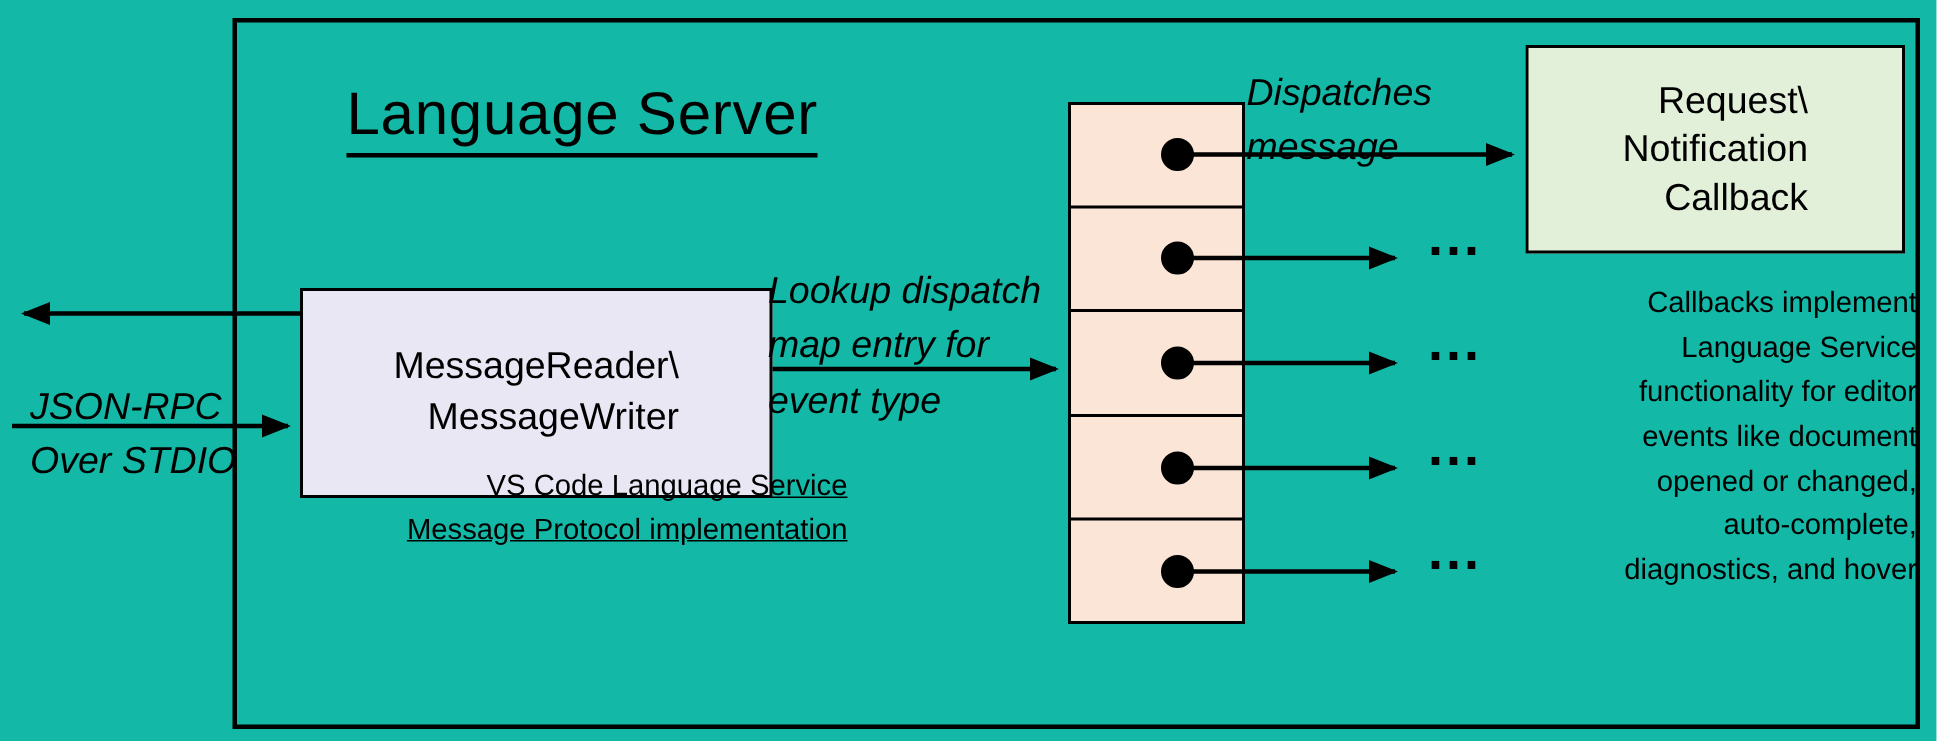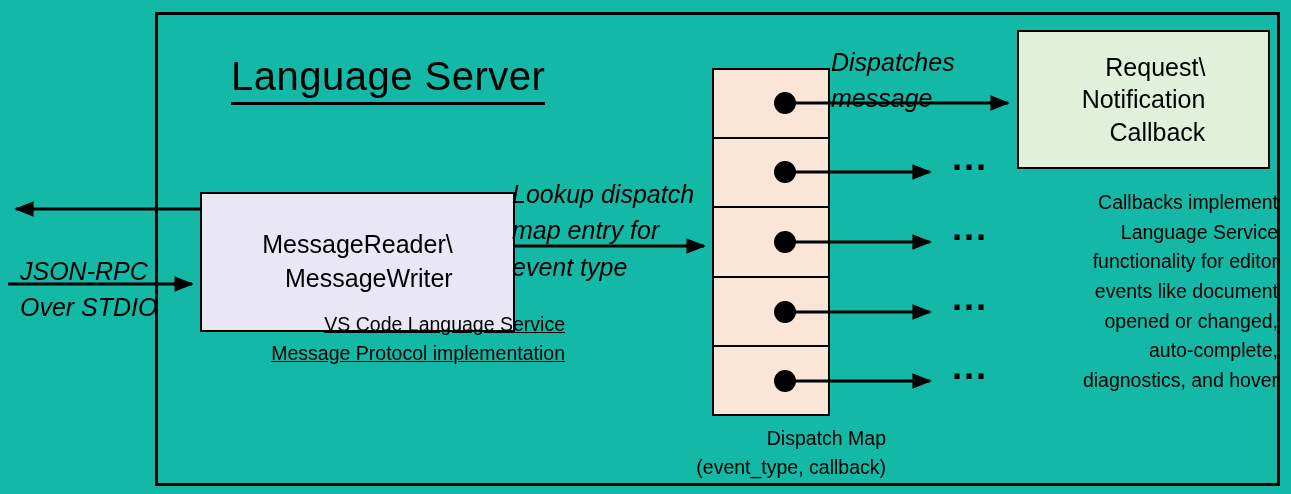--- a/index.html
+++ b/index.html
@@ -116,22 +116,20 @@
   <div class="abs lbl-italic io-label">JSON-RPC
 Over STDIO</div>
   <div class="abs lbl-italic lookup-label">Lookup dispatch
 map entry for
 event type</div>
   <div class="abs lbl-italic dispatches-label">Dispatches
 message</div>
 
   <div class="abs caption reader-caption">VS Code Language Service
 Message Protocol implementation</div>
-  <div class="abs caption map-caption">Dispatch Map
-(event_type, callback)</div>
   <div class="abs caption callback-caption">Callbacks implement
 Language Service
 functionality for editor
 events like document
 opened or changed,
 auto-complete,
 diagnostics, and hover</div>
 
   <div class="abs ellipsis" style="top:140px;">...</div>
   <div class="abs ellipsis" style="top:210px;">...</div>

